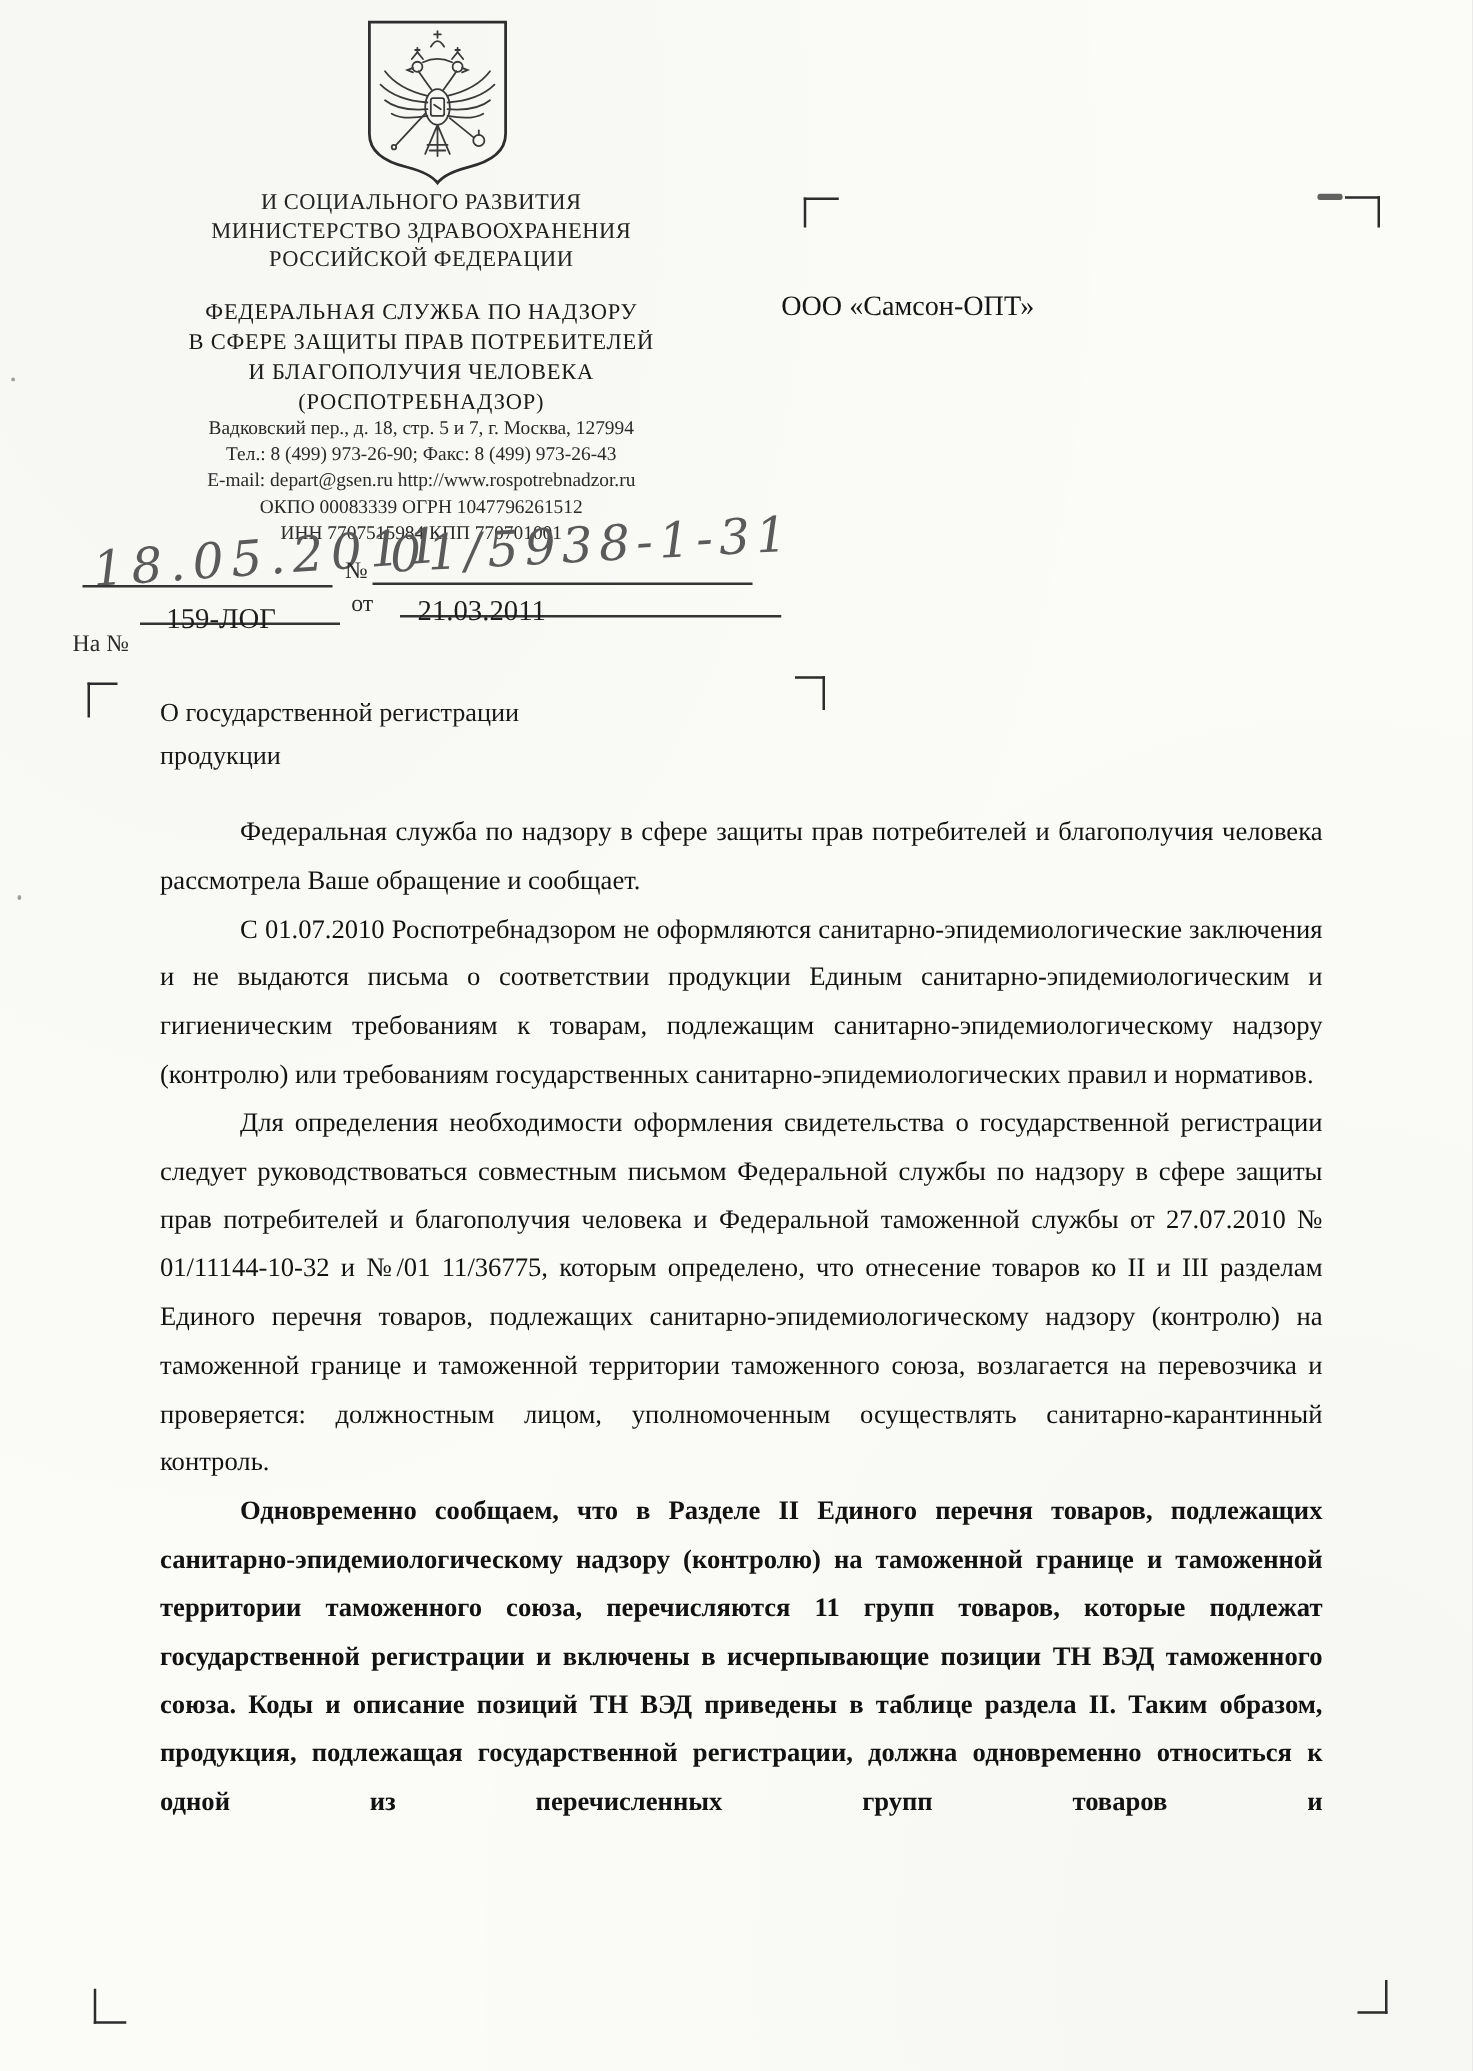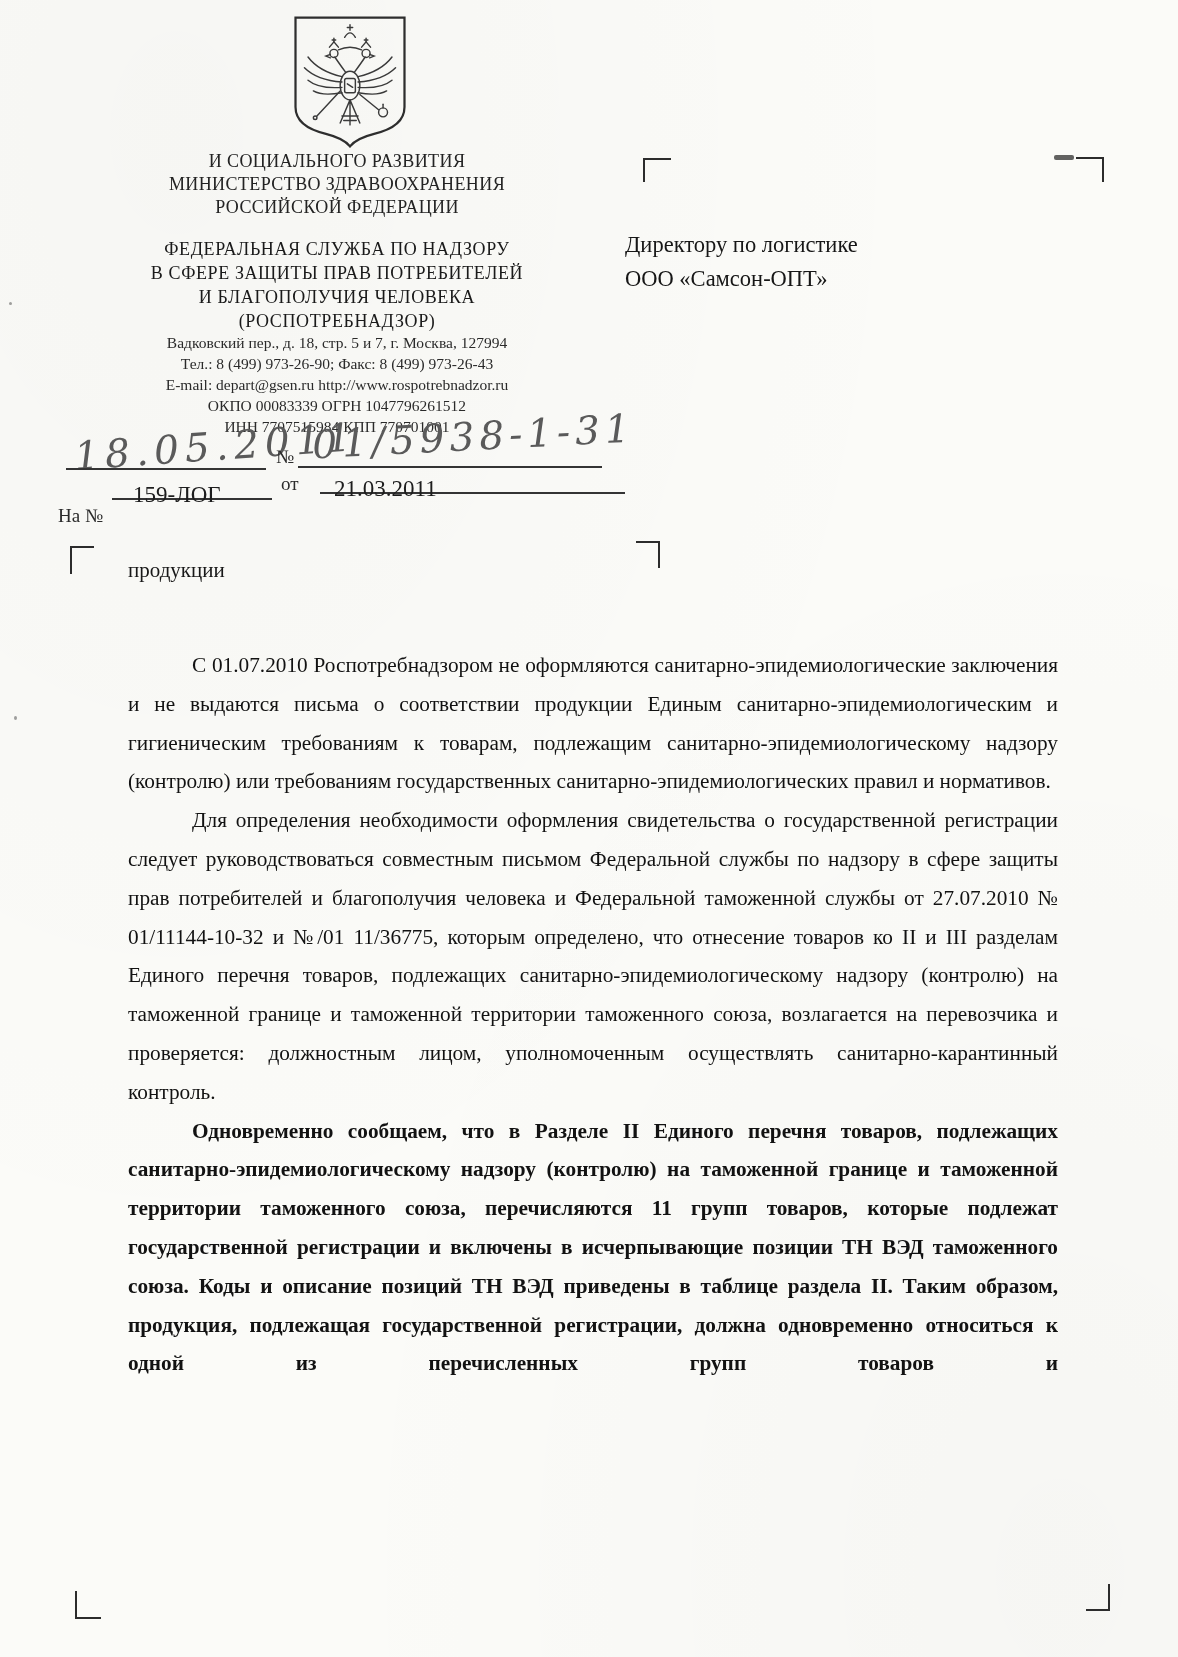--- a/index.html
+++ b/index.html
@@ -98,21 +98,20 @@
 
   <div class="abs contacts">
     <div>Вадковский пер., д. 18, стр. 5 и 7,  г. Москва, 127994</div>
     <div>Тел.: 8 (499) 973-26-90; Факс: 8 (499) 973-26-43</div>
     <div>E-mail: depart@gsen.ru  http://www.rospotrebnadzor.ru</div>
     <div>ОКПО 00083339  ОГРН 1047796261512</div>
     <div>ИНН 7707515984  КПП 770701001</div>
   </div>
 
   <div class="abs recipient">
-    <div>Директору по логистике</div>
     <div>ООО «Самсон-ОПТ»</div>
   </div>
 
   <div class="abs hw hw-date">18.05.2011</div>
   <div class="abs lbl" style="left:276px;top:446px;">№</div>
   <div class="abs hw hw-num">01/5938-1-31</div>
   <div class="abs rule" style="left:66px;top:468px;width:200px;"></div>
   <div class="abs rule" style="left:298px;top:466px;width:304px;"></div>
 
   <div class="abs lbl" style="left:58px;top:477px;margin-top:28px;">На №</div>
@@ -126,22 +125,24 @@
   <div class="mark m-tr" style="left:1076px;top:157px;width:26px;height:23px;"></div>
   <div class="smudge" style="left:1054px;top:155px;width:20px;height:5px;"></div>
   <div class="mark m-tl" style="left:70px;top:546px;width:22px;height:26px;"></div>
   <div class="mark m-tr" style="left:636px;top:541px;width:22px;height:25px;"></div>
   <div class="mark m-bl" style="left:75px;top:1591px;width:24px;height:26px;"></div>
   <div class="mark m-br" style="left:1086px;top:1584px;width:22px;height:25px;"></div>
   <div class="speck" style="left:9px;top:302px;width:3px;height:3px;"></div>
   <div class="speck" style="left:14px;top:716px;width:3px;height:4px;"></div>
 
   <div class="abs subject">
+    <div>О государственной регистрации</div>
     <div>продукции</div>
   </div>
 
   <div class="abs body-text">
+    <p>Федеральная служба по надзору в сфере защиты прав потребителей и благополучия человека рассмотрела Ваше обращение и сообщает.</p>
     <p>С 01.07.2010 Роспотребнадзором не оформляются санитарно-эпидемиологические заключения и не выдаются письма о соответствии продукции Единым санитарно-эпидемиологическим и гигиеническим требованиям к товарам, подлежащим санитарно-эпидемиологическому надзору (контролю) или требованиям государственных санитарно-эпидемиологических правил и нормативов.</p>
     <p>Для определения необходимости оформления свидетельства о государственной регистрации следует руководствоваться совместным письмом Федеральной службы по надзору в сфере защиты прав потребителей и благополучия человека и Федеральной таможенной службы от 27.07.2010 № 01/11144-10-32 и №/01 11/36775, которым определено, что отнесение товаров ко II и III разделам Единого перечня товаров, подлежащих санитарно-эпидемиологическому надзору (контролю) на таможенной границе и таможенной территории таможенного союза, возлагается на перевозчика и проверяется: должностным лицом, уполномоченным осуществлять санитарно-карантинный контроль.</p>
     <p class="cutoff">Одновременно сообщаем, что в Разделе II Единого перечня товаров, подлежащих санитарно-эпидемиологическому надзору (контролю) на таможенной границе и таможенной территории таможенного союза, перечисляются 11 групп товаров, которые подлежат государственной регистрации и включены в исчерпывающие позиции ТН ВЭД таможенного союза. Коды и описание позиций ТН ВЭД приведены в таблице раздела II. Таким образом, продукция, подлежащая государственной регистрации, должна одновременно относиться к одной из перечисленных групп товаров и</p>
   </div>
 
 </div>
 
 </body></html>

